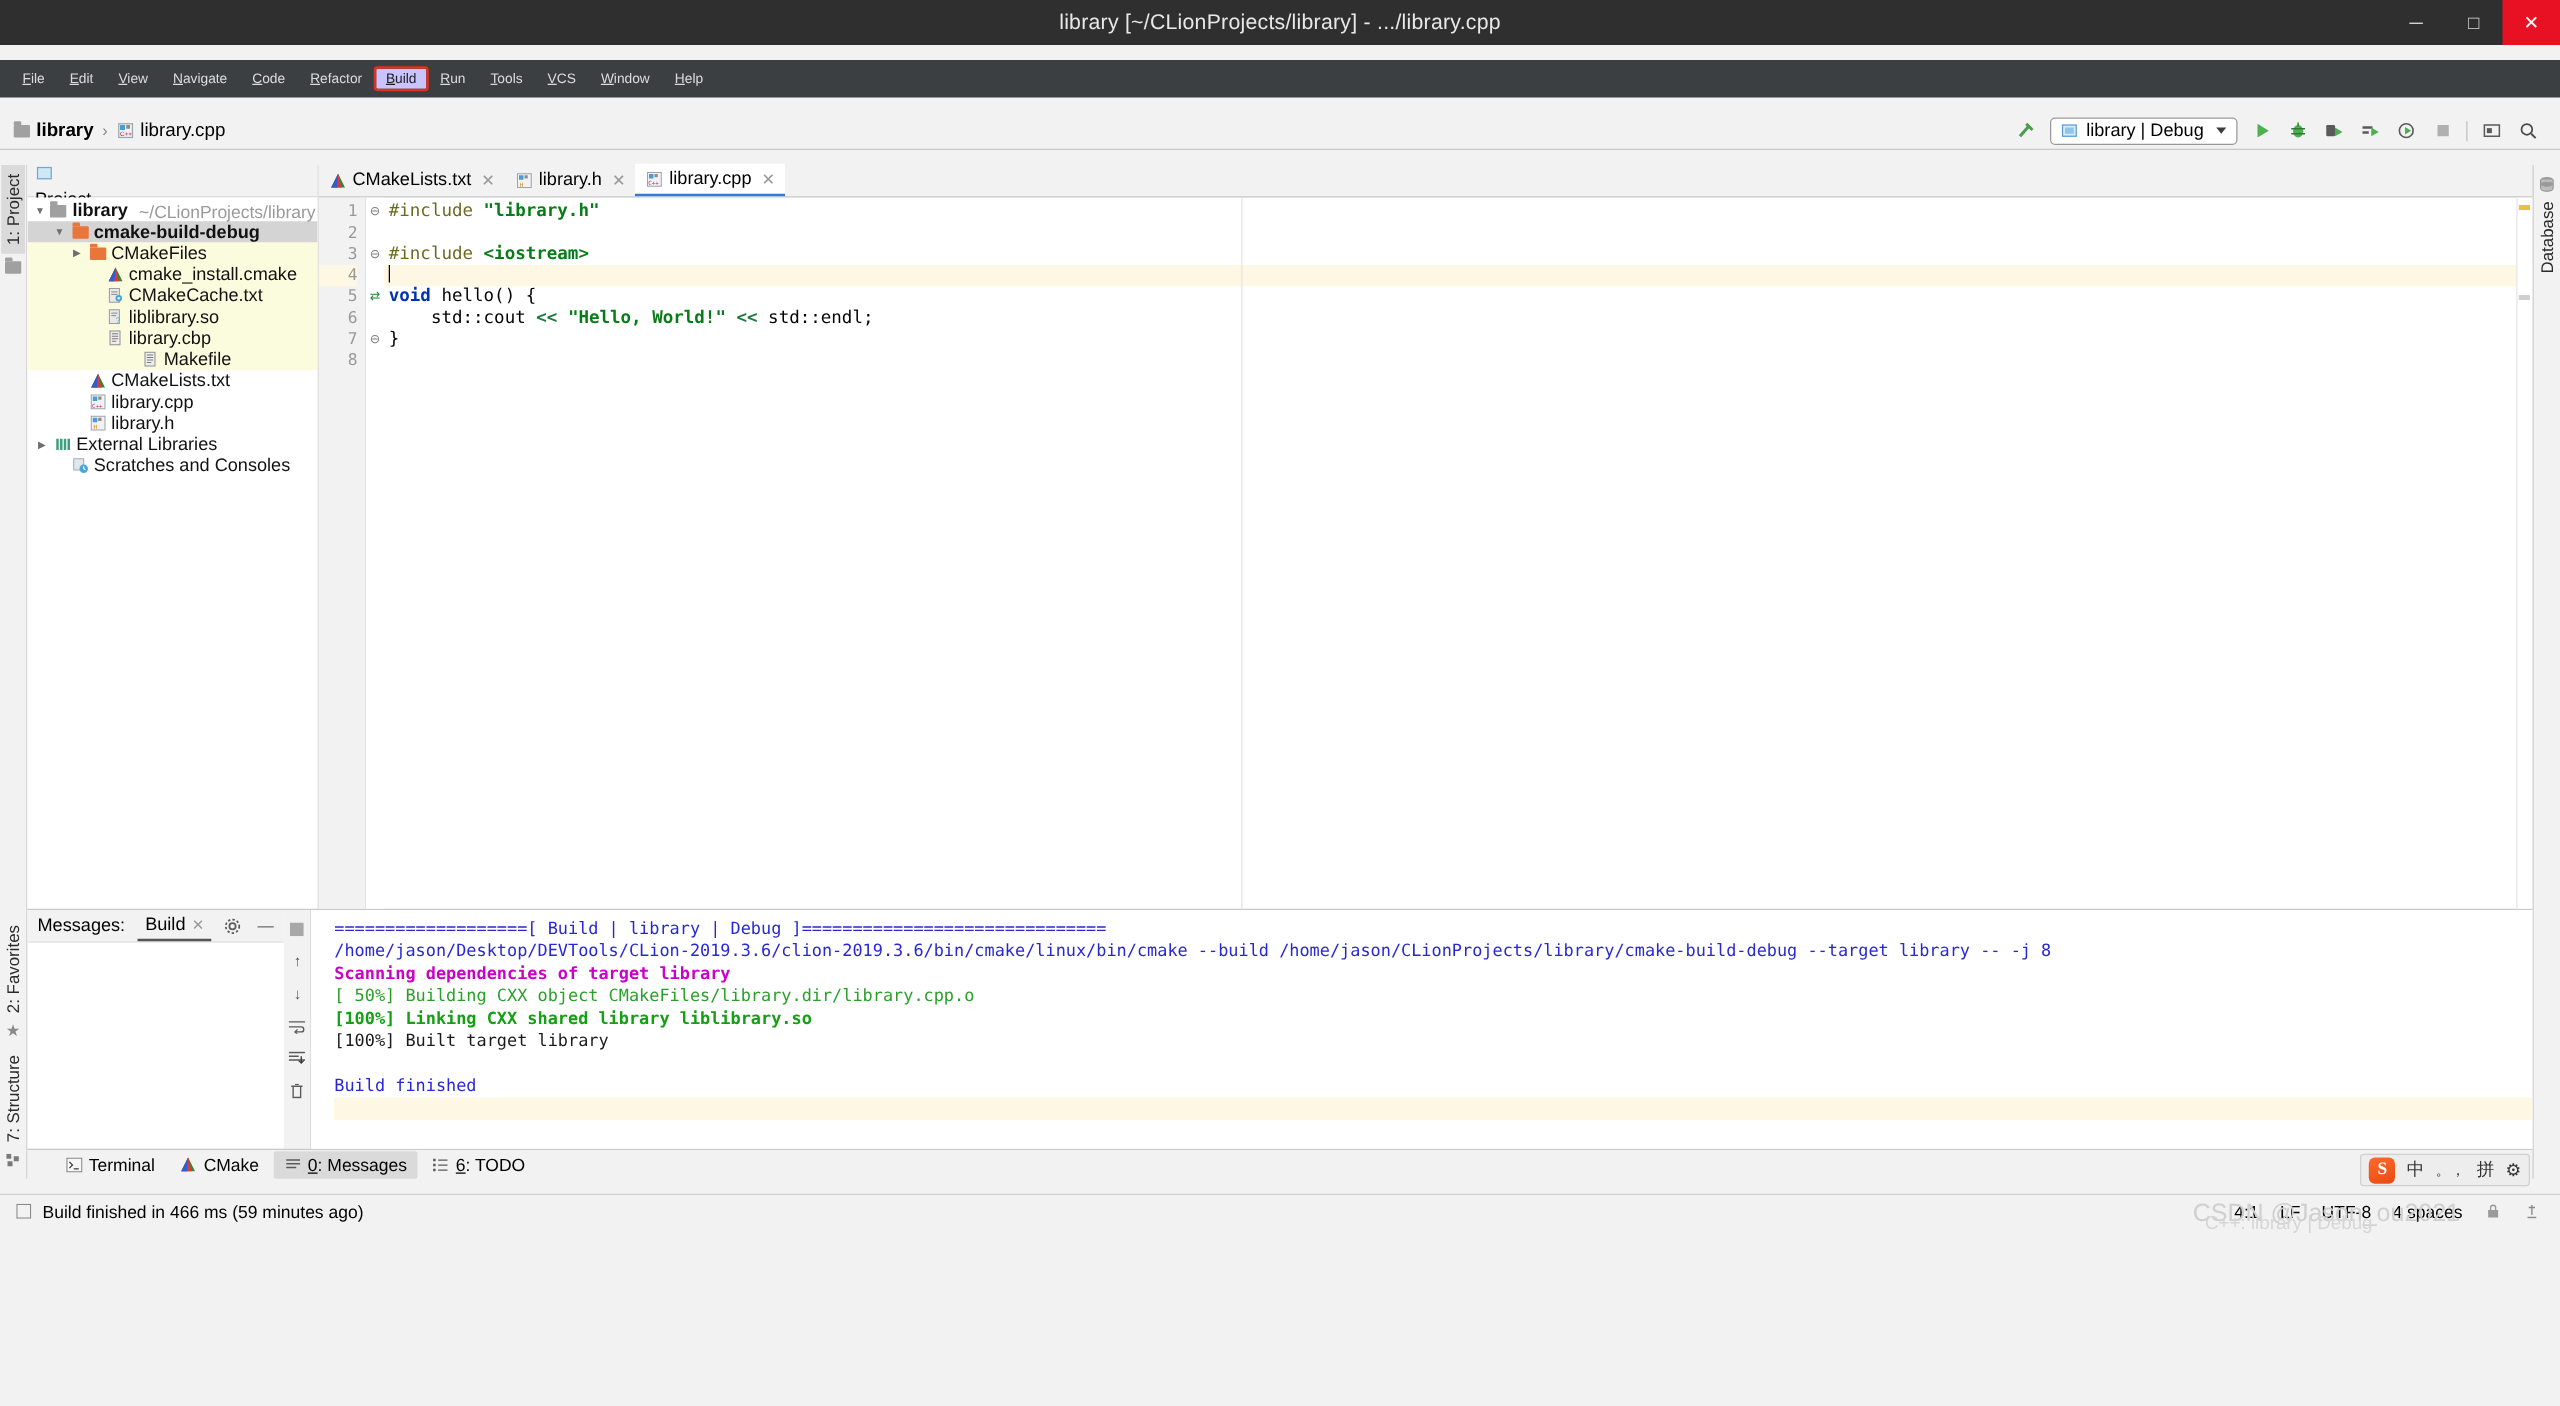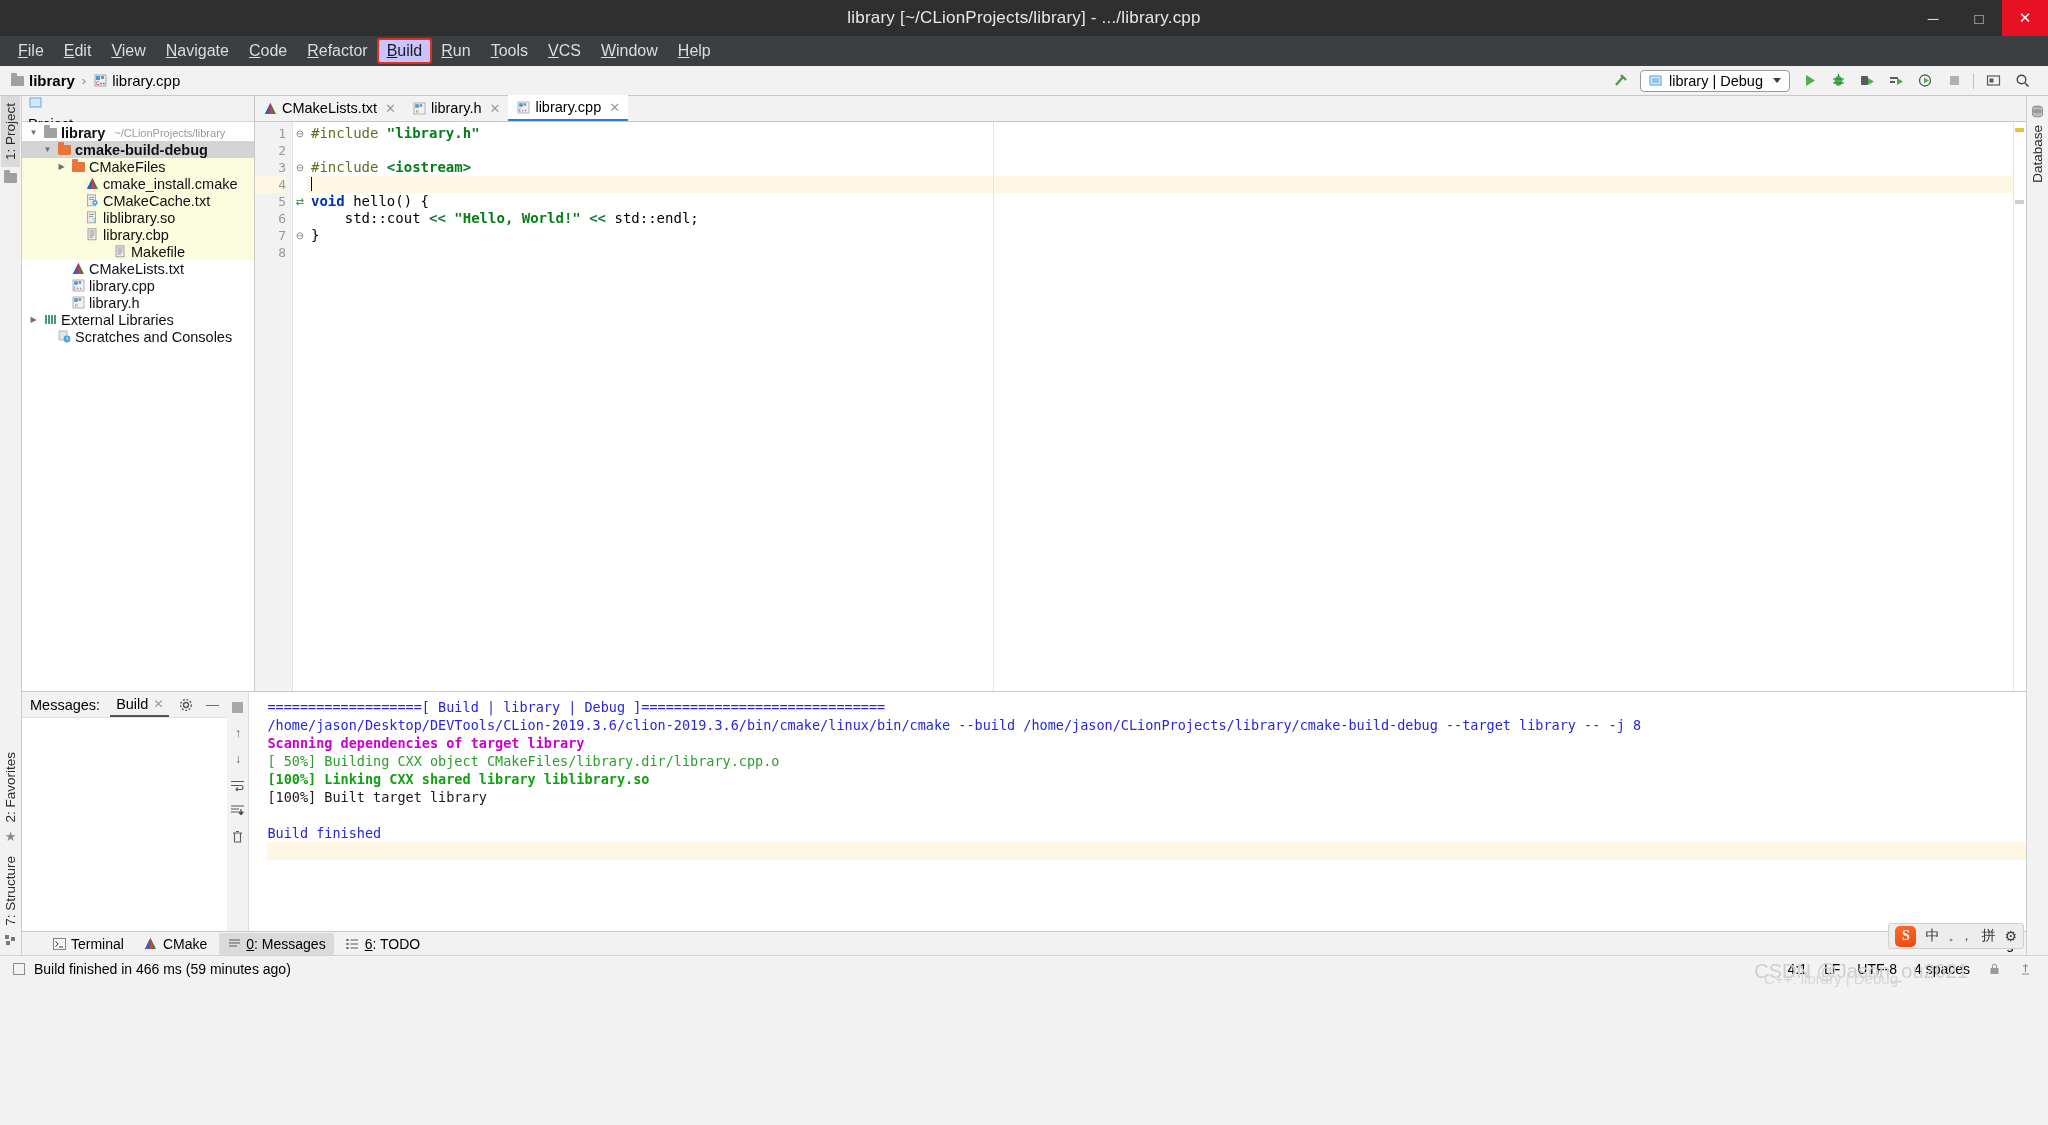--- a/index.html
+++ b/index.html
@@ -2,38 +2,38 @@
 <html><head>
 <meta charset="utf-8">
 <style>
   * { box-sizing: border-box; margin: 0; padding: 0; }
   html, body {
     width: 2048px; height: 1125px;
     font-family: "Liberation Sans", sans-serif;
     overflow: hidden;
     background: #f2f2f2;
   }
-  .app { width: 2048px; height: 981px; display: flex; flex-direction: column; position: relative; }
+  .app { width: 2048px; height: 981px; display: flex; flex-direction: column; position: relative; gap: 12px; }
 
   
   .titlebar {
     height: 36px; background: #2f2f2f; color: #e8e8e8;
     display: flex; align-items: center; justify-content: center;
     position: relative; flex: 0 0 36px; font-size: 17px;
   }
   .titlebar .title { letter-spacing: .2px; }
   .winbtns { position: absolute; right: 0; top: 0; height: 36px; display: flex; align-items: center; }
   .winbtn { width: 46px; height: 36px; display: flex; align-items: center; justify-content: center;
             color: #d8d8d8; font-size: 15px; }
   .winbtn.close { background: #e81123; color: #fff; }
 
   
   .menubar {
     height: 30px; background: #3c3f41; color: #dcdcdc; display: flex; align-items: center;
-    padding-left: 9px; font-size: 16px; flex: 0 0 30px; gap: 2px;
+    padding-left: 9px; font-size: 11px; flex: 0 0 30px; gap: 2px;
   }
   .menuitem { padding: 3px 9px; white-space: nowrap; position: relative; }
   .menuitem u { text-decoration: underline; }
   .menuitem.active {
     background: #c9c3ff; color: #1a1a1a; outline: 2px solid #e0301e; border-radius: 1px;
     padding: 2px 8px;
   }
 
   
   .navbar {
@@ -81,21 +81,21 @@
   }
   .projhdr-right { margin-left: auto; display: flex; align-items: center; gap: 9px; }
   .tree { flex: 1 1 auto; overflow: hidden; font-size: 14.5px; padding-top: 2px; background:#fff; }
   .trow { height: 17px; display: flex; align-items: center; gap: 4px; padding-right: 4px; white-space: nowrap; }
   .trow.hl { background: #fbfbdd; }
   .trow.sel { background: #d4d4d4; }
   .tarrow { width: 11px; display: flex; align-items: center; justify-content: center;
             color: #6e6e6e; font-size: 8px; }
   .tlabel { color: #111; }
   .tlabel.b { font-weight: bold; }
-  .tpath { color: #9a9a9a; font-size: 11px; margin-left: 5px; }
+  .tpath { color: #9a9a9a; font-size: 14px; margin-left: 5px; }
 
   
   .ico { width: 14px; height: 14px; flex: 0 0 14px; display: inline-flex; align-items: center; justify-content: center; }
   .folder { width: 13px; height: 10px; border-radius: 1px; position: relative; background: #a9a9a9; }
   .folder.gray { background: #a0a0a0; }
   .folder.orange { background: #e8763a; }
   .folder::before { content:""; position:absolute; top:-3px; left:0; width:6px; height:3px;
                     border-radius:1px 1px 0 0; background: inherit; }
 
   

